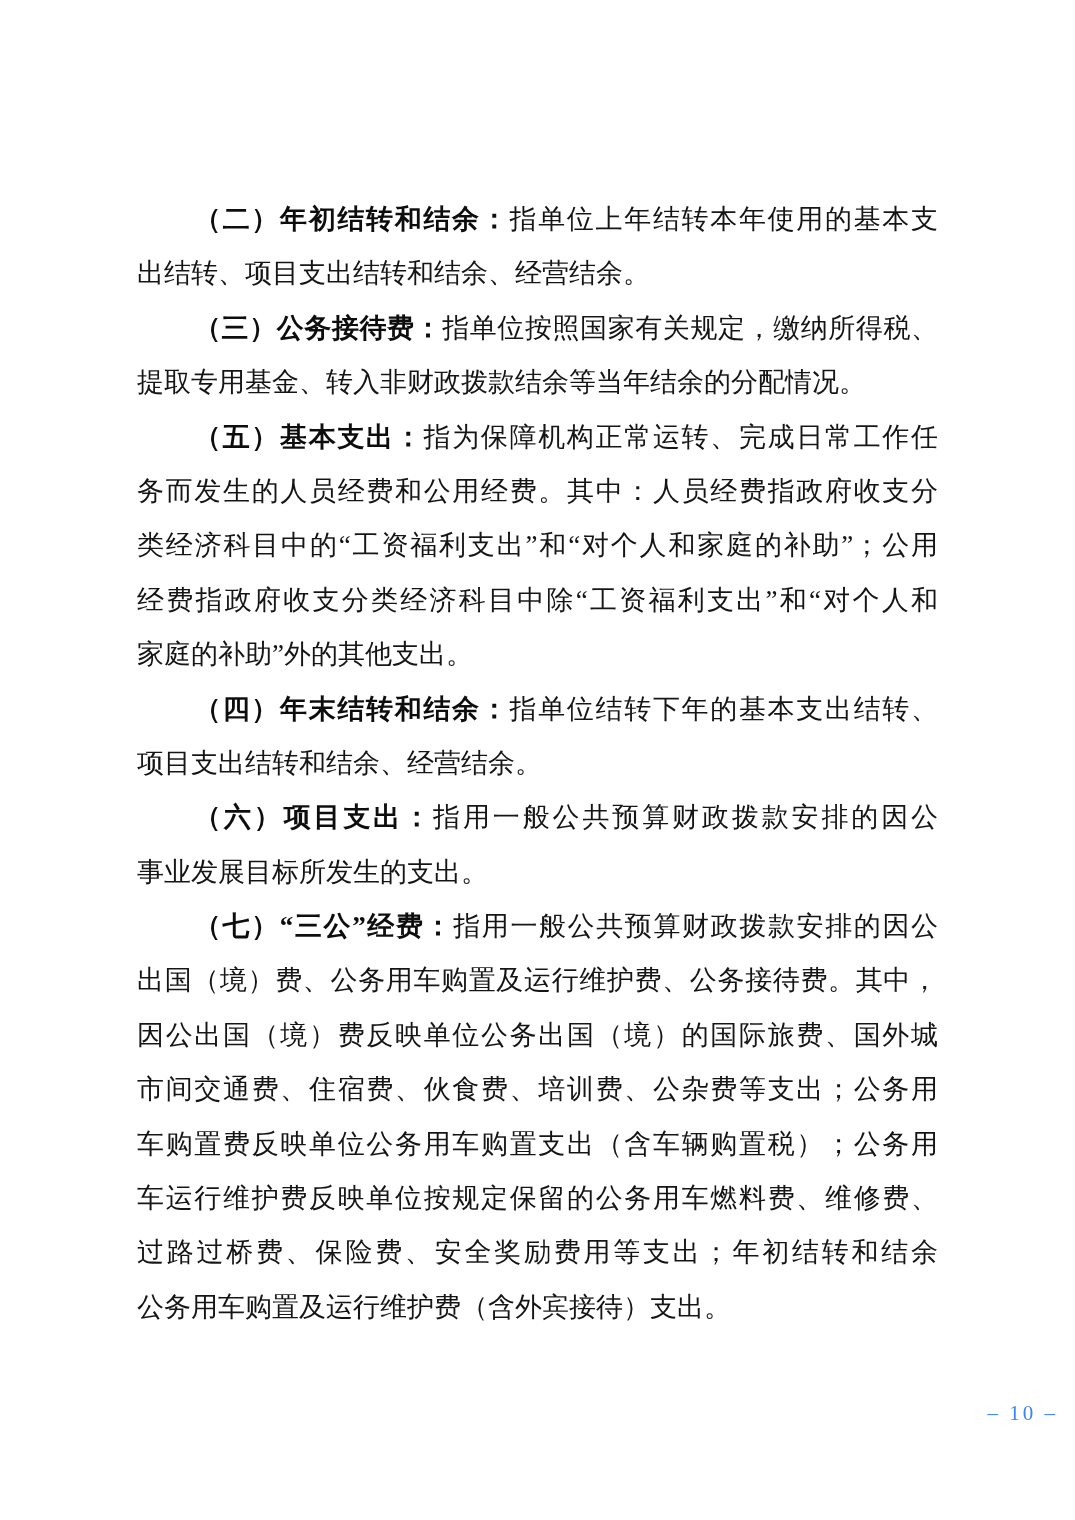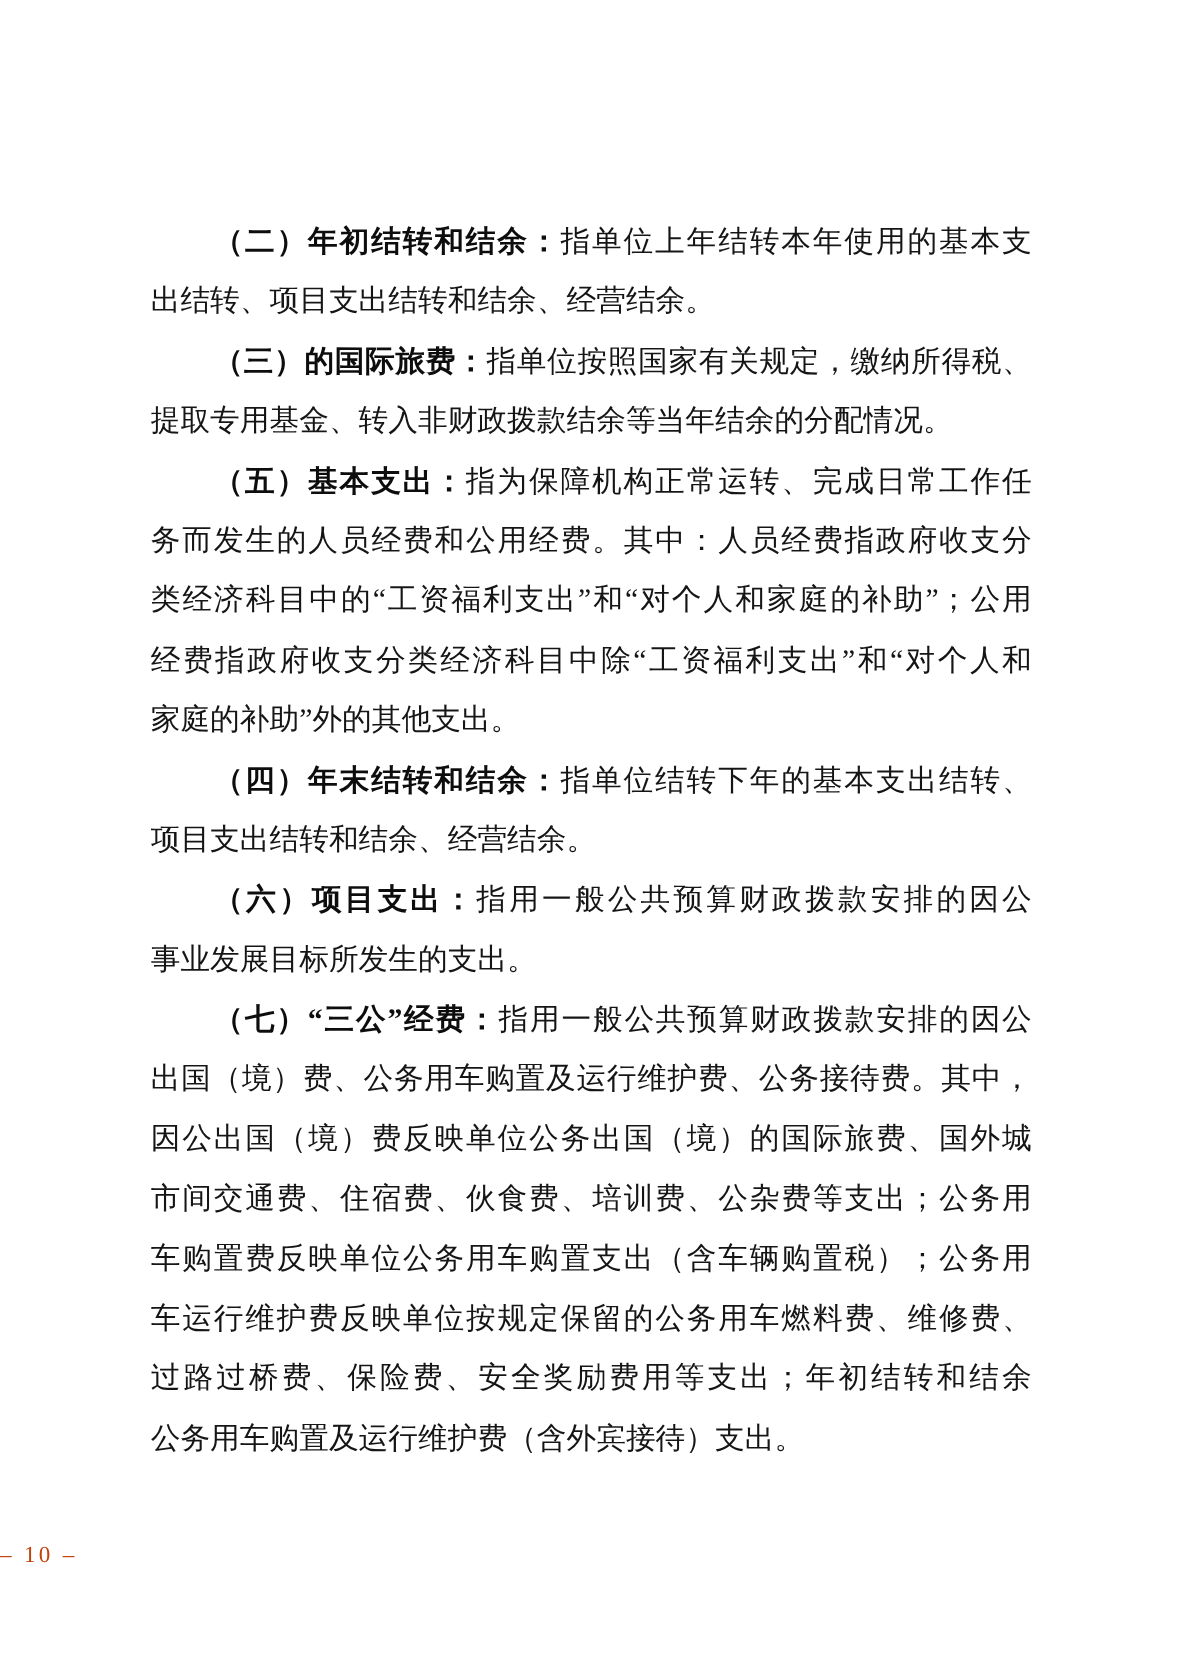--- a/index.html
+++ b/index.html
@@ -40,38 +40,38 @@
     font-weight: 700;
     color: #0d0d0d;
     margin-top: 15px;
   }
   .body { font-weight: 400; }
   .footer {
     position: absolute;
     left: 0;
     top: 1398px;
     width: 1058px;
-    text-align: left;
+    text-align: right;
     font-size: 21px;
-    color: #c2410c;
+    color: #3b82f6;
     letter-spacing: 3px;
     line-height: 30px;
   }
 </style>
 </head>
 <body>
 
 <div class="page">
   <div class="text-block">
       <div class="paragraph">
         <div class="line indent"><span class="head">（二）年初结转和结余：</span><span class="body">指单位上年结转本年使用的基本支</span></div>
         <div class="line last"><span class="body">出结转、项目支出结转和结余、经营结余。</span></div>
       </div>
       <div class="paragraph">
-        <div class="line indent"><span class="head">（三）的国际旅费：</span><span class="body">指单位按照国家有关规定，缴纳所得税、</span></div>
+        <div class="line indent"><span class="head">（三）公务接待费：</span><span class="body">指单位按照国家有关规定，缴纳所得税、</span></div>
         <div class="line last"><span class="body">提取专用基金、转入非财政拨款结余等当年结余的分配情况。</span></div>
       </div>
       <div class="paragraph">
         <div class="line indent"><span class="head">（五）基本支出：</span><span class="body">指为保障机构正常运转、完成日常工作任</span></div>
         <div class="line"><span class="body">务而发生的人员经费和公用经费。其中：人员经费指政府收支分</span></div>
         <div class="line"><span class="body">类经济科目中的“工资福利支出”和“对个人和家庭的补助”；公用</span></div>
         <div class="line"><span class="body">经费指政府收支分类经济科目中除“工资福利支出”和“对个人和</span></div>
         <div class="line last"><span class="body">家庭的补助”外的其他支出。</span></div>
       </div>
       <div class="paragraph">

